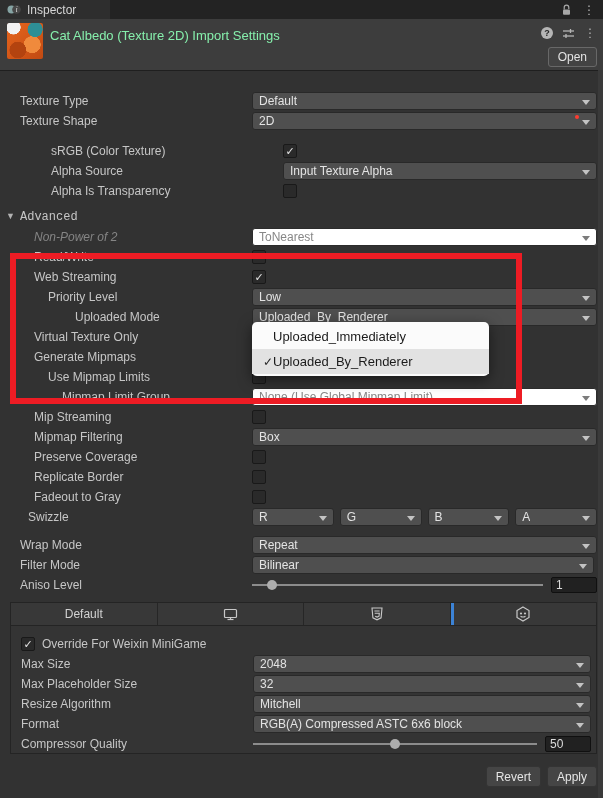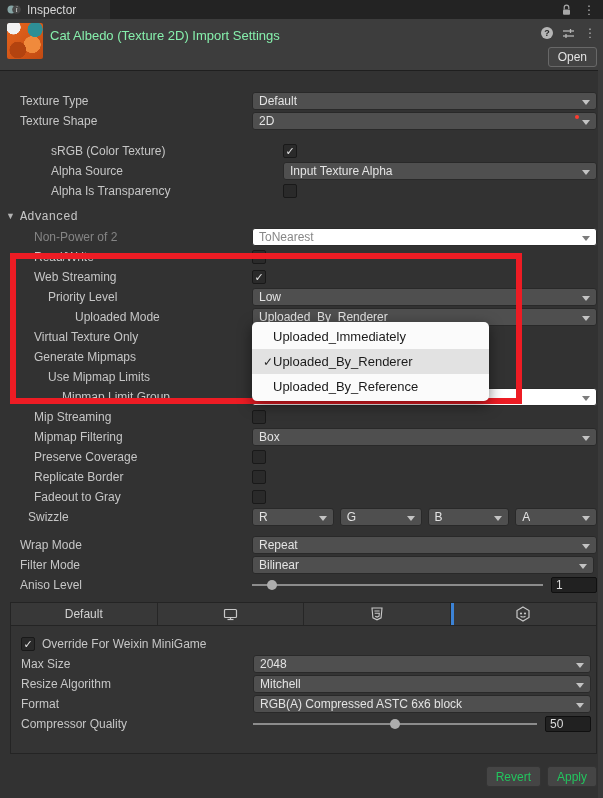--- a/index.html
+++ b/index.html
@@ -28,21 +28,21 @@
   .open-btn{position:absolute;right:6px;top:28px;height:18px;padding:0 9px;
         background:#434343;border:1px solid #686868;border-radius:3px;color:#e2e2e2;
         font-size:12px;display:flex;align-items:center;}
   
   .body{padding-top:20px;position:relative;}
   .body > .section:nth-child(2){margin-top:10px;padding-left:31px;}
   .body > .section:nth-child(3){margin-top:6px;}
   .body > .section:nth-child(4){margin-top:8px;}
   .row{position:relative;height:20px;}
   .label{position:absolute;top:3px;color:#c6c6c6;white-space:nowrap;}
-  .label.dim{color:#858585;}
+  .label.dim{color:#858585;font-style:italic;}
   .tri{position:absolute;top:4px;font-size:9px;color:#b2b2b2;}
   .ctrl{position:absolute;top:1px;height:18px;display:flex;align-items:center;gap:6px;}
   .dd{flex:1;height:18px;box-sizing:border-box;background:#4f4f4f;border:1px solid #292929;
       border-radius:3px;display:flex;align-items:center;padding:0 6px;color:#e3e3e3;
       position:relative;min-width:0;}
   .dd .ddv{overflow:hidden;white-space:nowrap;}
   .dd .arrow{position:absolute;right:6px;top:7px;width:0;height:0;
       border-left:4px solid transparent;border-right:4px solid transparent;
       border-top:5px solid #c3c3c3;}
   .dd.disabled{background:#ffffff;color:#878787;border-color:#2c2c2c;}
@@ -61,21 +61,21 @@
       border:1px solid #242424;background:#343434;box-sizing:border-box;}
   .ptabs{height:22px;display:flex;border-bottom:1px solid #242424;background:#383838;}
   .ptab{flex:1;display:flex;align-items:center;justify-content:center;
       border-right:1px solid #262626;position:relative;color:#d2d2d2;}
   .ptab:last-child{border-right:none;}
   .ptab.selected::before{content:'';position:absolute;left:0;top:0;bottom:0;width:3px;background:#3c83d6;}
   .prows{position:relative;padding-top:8px;}
   
   .footer{position:absolute;right:6px;top:766px;display:flex;gap:6px;}
   .btn{height:19px;padding:0 9px;background:#454545;border:1px solid #343434;border-radius:3px;
-      color:#22c55e;font-size:12px;display:flex;align-items:center;}
+      color:#e5e5e5;font-size:12px;display:flex;align-items:center;}
   
   .annotation{position:absolute;left:10px;top:253px;width:512px;height:151px;
       border:6px solid #ed1c24;z-index:30;pointer-events:none;box-sizing:border-box;}
   .popup{position:absolute;left:252px;top:322px;width:237px;background:#fbfbfb;border-radius:5px;
       box-shadow:0 4px 14px rgba(0,0,0,0.5);padding:2px 0;z-index:40;}
   .pitem{height:25px;display:flex;align-items:center;padding-left:21px;color:#1b1b1b;
       font-size:13px;position:relative;}
   .pitem.selected{background:#e2e2e2;}
   .pcheck{position:absolute;left:11px;color:#2b2b2b;font-size:12px;}
   .scrollbar{position:absolute;right:0;top:70px;bottom:0;width:5px;background:#3a3a3a;}
@@ -374,20 +374,29 @@
         <div class="row">
           <span class="label" style="left: 10px;">Max Size</span>
           <div class="ctrl" style="left: 242px; right: 5px;">
             <div class="dd">
               <span class="ddv">2048</span>
               <span class="arrow"></span>
             </div>
           </div>
         </div>
         <div class="row">
+          <span class="label" style="left: 10px;">Max Placeholder Size</span>
+          <div class="ctrl" style="left: 242px; right: 5px;">
+            <div class="dd">
+              <span class="ddv">32</span>
+              <span class="arrow"></span>
+            </div>
+          </div>
+        </div>
+        <div class="row">
           <span class="label" style="left: 10px;">Resize Algorithm</span>
           <div class="ctrl" style="left: 242px; right: 5px;">
             <div class="dd">
               <span class="ddv">Mitchell</span>
               <span class="arrow"></span>
             </div>
           </div>
         </div>
         <div class="row">
           <span class="label" style="left: 10px;">Format</span>
@@ -421,19 +430,16 @@
   <div class="annotation" id="annotation" style="border-color: rgb(237, 28, 36);"></div>
 
   <div class="popup" id="popup">
       <div class="pitem">
         <span>Uploaded_Immediately</span>
       </div>
       <div class="pitem selected">
         <span class="pcheck">✓</span>
         <span>Uploaded_By_Renderer</span>
       </div>
-      <div class="pitem">
-        <span>Uploaded_By_Reference</span>
-      </div>
     </div>
 
   <div class="scrollbar"></div>
 </div>
 
 </body></html>

